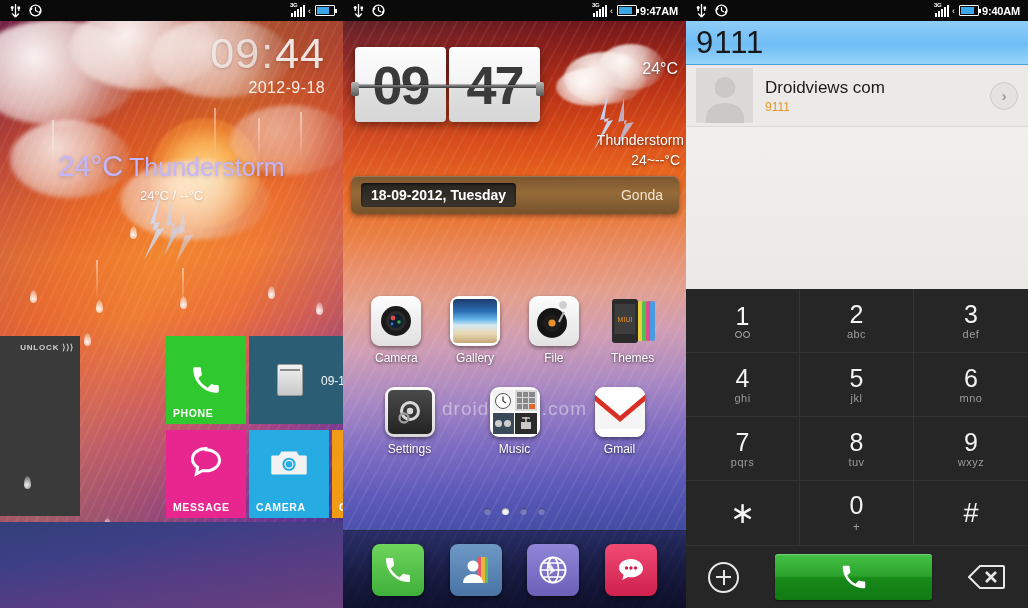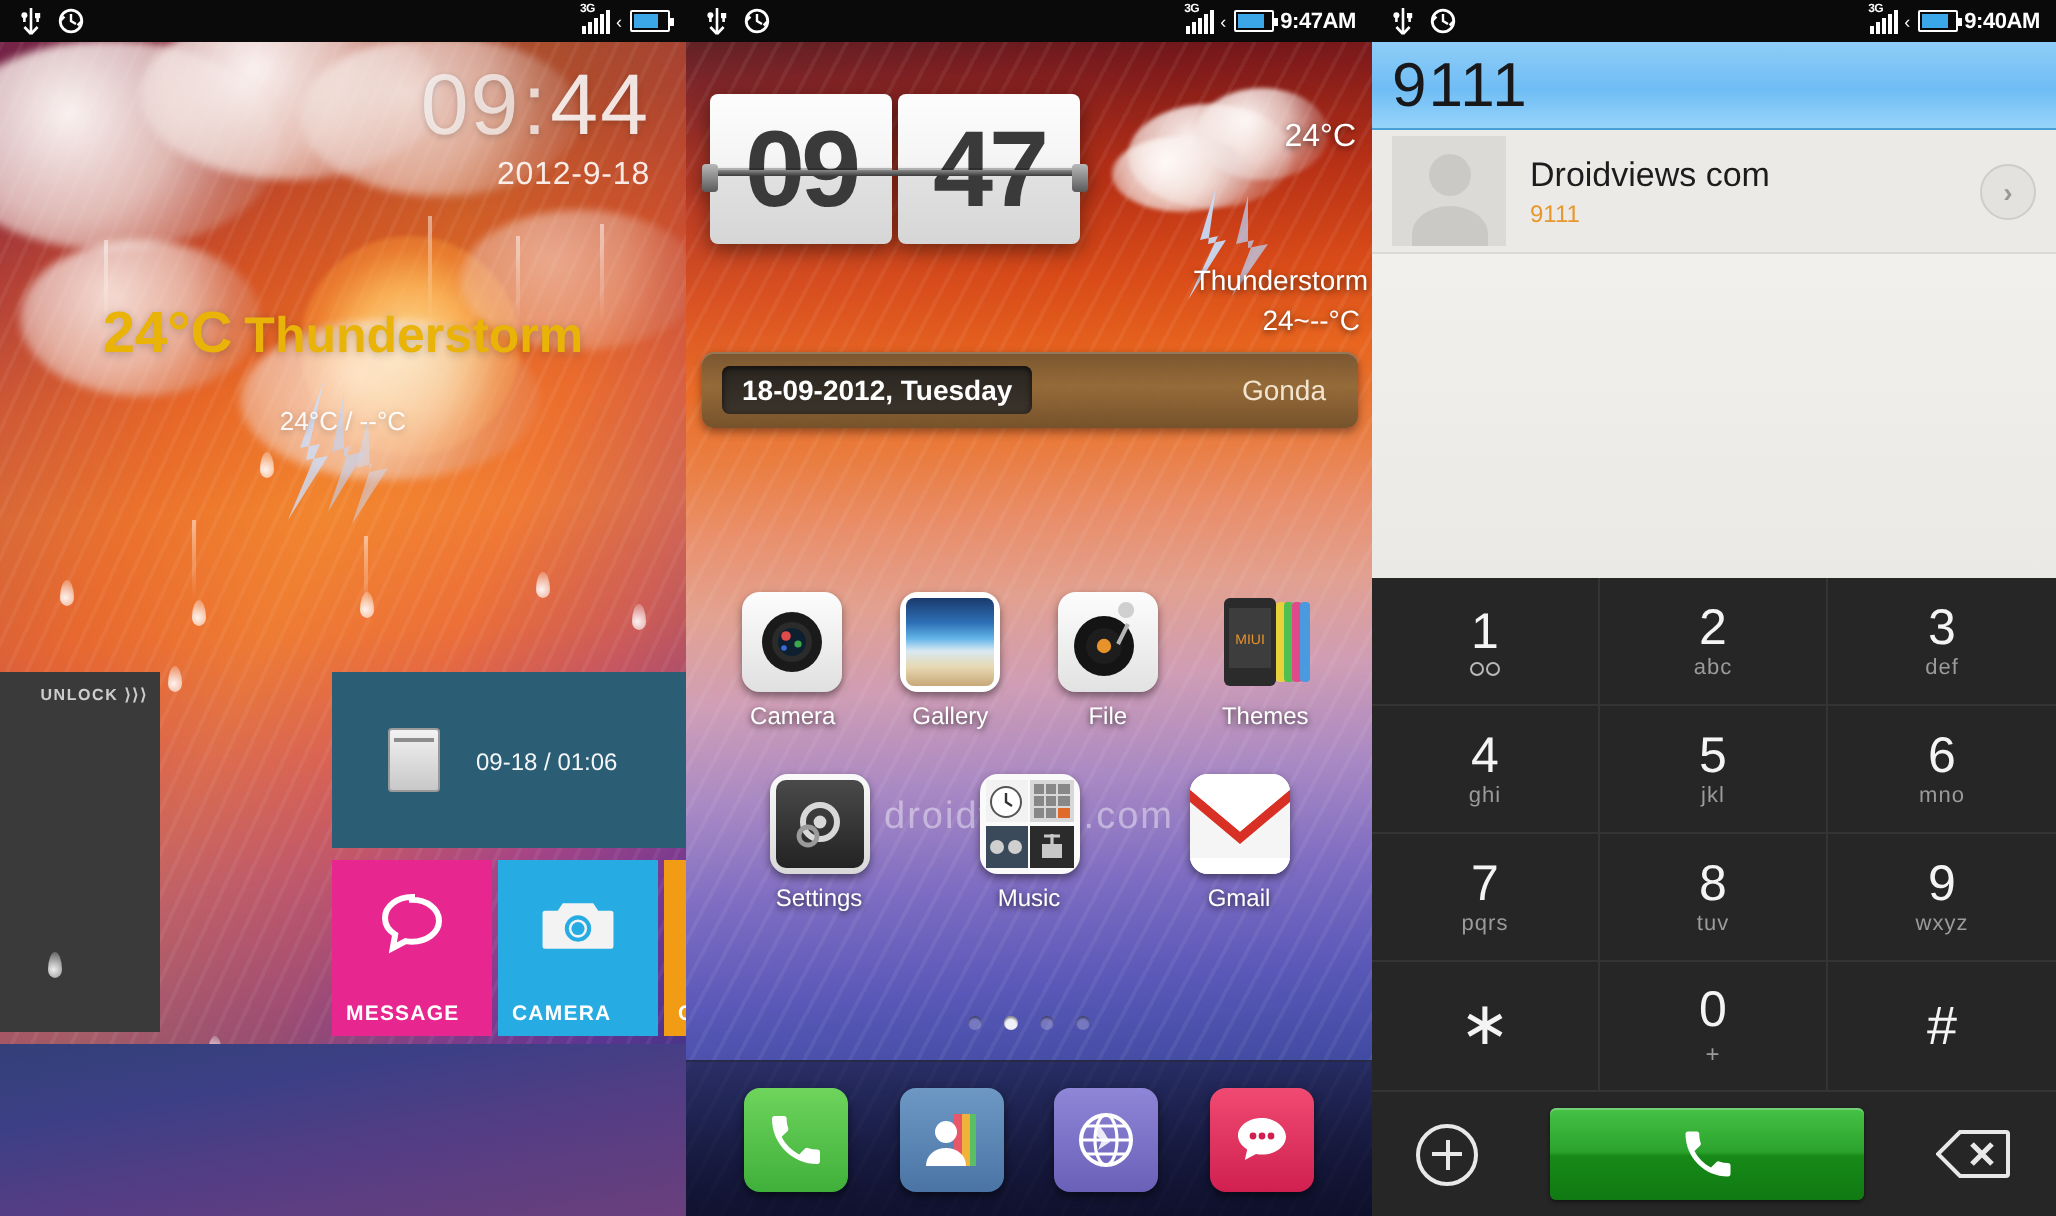--- a/index.html
+++ b/index.html
@@ -101,28 +101,28 @@
   .lc-time .sep { color: rgba(255,255,255,0.72); margin: 0 1px; }
   .lc-date {
     font-size: 16px; color: rgba(255,255,255,0.88);
     margin-top: 5px; letter-spacing: 0.4px;
   }
   .lock-weather {
     position: absolute; left: 0; right: 0; top: 146px;
     text-align: center;
   }
   .lw-main {
-    font-size: 33px; color: #eab308; font-weight: 700;
+    font-size: 33px; color: #c4b5fd; font-weight: 400;
     text-shadow: 0 1px 4px rgba(0,0,0,0.22);
     white-space: nowrap;
   }
   .lw-main .deg { font-size: 29px; }
   .lw-main .cond { font-size: 25px; margin-left: 6px; }
   .lw-sub {
-    font-size: 13px; color: rgba(255,255,255,0.92); margin-top: 19px;
+    font-size: 13px; color: rgba(255,255,255,0.92); margin-top: 4px;
     text-shadow: 0 1px 3px rgba(0,0,0,0.25);
   }
   .tile { position: relative; overflow: hidden; }
   .tile-label {
     position: absolute; left: 7px; bottom: 5px;
     color: #fff; font-size: 10.5px; font-weight: bold; letter-spacing: 0.6px;
   }
   .tile-unlock {
     width: 80px; height: 180px; background: #3a3a3a;
     display: flex; align-items: flex-start; justify-content: flex-end;
@@ -460,20 +460,28 @@
 
     <div class="lock-bottom"></div>
 
     <div class="tiles-wrap">
       <div class="tile tile-unlock" style="position:absolute;left:0;top:0;padding-left:11px;">
         <span class="unlock-txt">UNLOCK ⟩⟩⟩</span>
         <span class="droplet" style="left:24px;top:140px;"></span>
       </div>
 
       <div class="tiles-row1" style="position:absolute;left:83px;top:0;">
+        <div class="tile tile-phone">
+          <div class="tile-icon-c">
+            <svg width="34" height="34" viewBox="0 0 24 24">
+                <path d="M6.6 10.8c1.4 2.8 3.8 5.2 6.6 6.6l2.2-2.2c.3-.3.7-.4 1-.2 1.2.4 2.4.6 3.6.6.6 0 1 .4 1 1V20c0 .6-.4 1-1 1-9.4 0-17-7.6-17-17 0-.6.4-1 1-1h3.5c.6 0 1 .4 1 1 0 1.3.2 2.5.6 3.6.1.3 0 .7-.2 1z" fill="#fff"></path>
+              </svg>
+          </div>
+          <span class="tile-label">PHONE</span>
+        </div>
         <div class="tile tile-batt">
 
           <span class="batt-ico"></span>
           <span class="batt-time">09-18 / 01:06</span>
         </div>
       </div>
 
       <div class="tiles-row2" style="position:absolute;left:83px;top:91px;">
         <div class="tile tile-msg">
           <div class="tile-icon-c" style="align-items:flex-start;padding-top:14px;">

